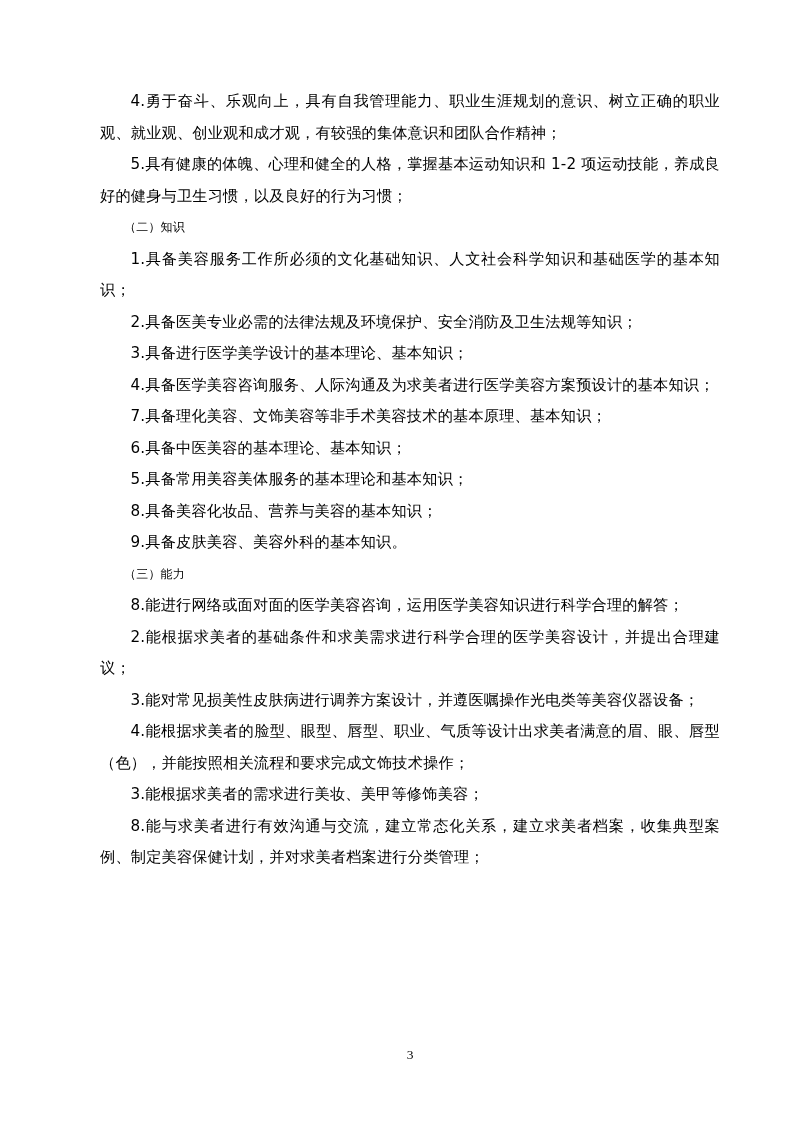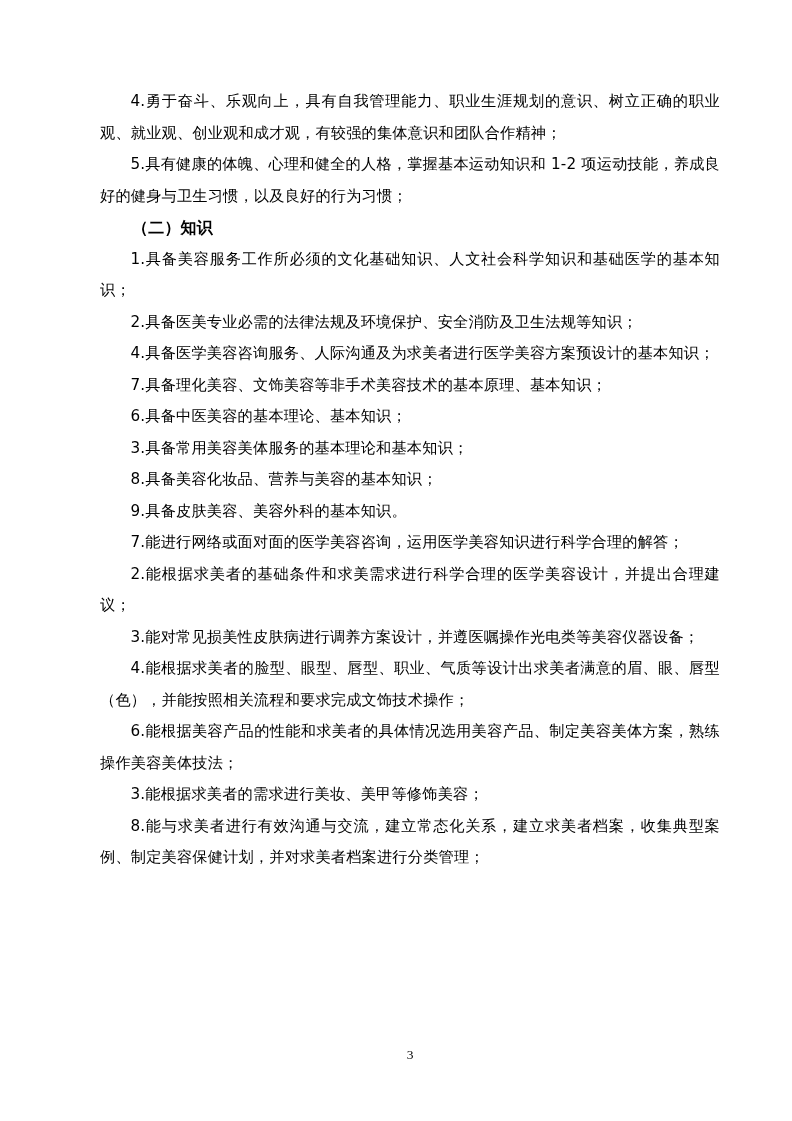--- a/index.html
+++ b/index.html
@@ -33,23 +33,23 @@
   }
   p.para {
     margin: 0;
     text-indent: 2em;
     font-size: 15.2px;
     line-height: 31.5px;
   }
   p.heading {
     margin: 0;
     text-indent: 2em;
-    font-size: 16px;
+    font-size: 12px;
     line-height: 31.5px;
-    font-weight: bold;
+    font-weight: normal;
   }
   .page-number {
     position: absolute;
     left: 0;
     right: 0;
     bottom: 58px;
     text-align: center;
     font-size: 13.5px;
     font-family: "Liberation Serif", serif;
     color: #000;
@@ -58,28 +58,29 @@
 </head>
 <body>
 
 <div class="page">
   <div class="doc-body" id="doc-body">
       <p class="para">4.勇于奋斗、乐观向上，具有自我管理能力、职业生涯规划的意识、树立正确的职业观、就业观、创业观和成才观，有较强的集体意识和团队合作精神；</p>
       <p class="para">5.具有健康的体魄、心理和健全的人格，掌握基本运动知识和 1-2 项运动技能，养成良好的健身与卫生习惯，以及良好的行为习惯；</p>
       <p class="para heading">（二）知识</p>
       <p class="para">1.具备美容服务工作所必须的文化基础知识、人文社会科学知识和基础医学的基本知识；</p>
       <p class="para">2.具备医美专业必需的法律法规及环境保护、安全消防及卫生法规等知识；</p>
+      <p class="para">3.具备进行医学美学设计的基本理论、基本知识；</p>
       <p class="para">4.具备医学美容咨询服务、人际沟通及为求美者进行医学美容方案预设计的基本知识；</p>
       <p class="para">7.具备理化美容、文饰美容等非手术美容技术的基本原理、基本知识；</p>
       <p class="para">6.具备中医美容的基本理论、基本知识；</p>
-      <p class="para">3.具备常用美容美体服务的基本理论和基本知识；</p>
+      <p class="para">5.具备常用美容美体服务的基本理论和基本知识；</p>
       <p class="para">8.具备美容化妆品、营养与美容的基本知识；</p>
       <p class="para">9.具备皮肤美容、美容外科的基本知识。</p>
-      <p class="para">7.能进行网络或面对面的医学美容咨询，运用医学美容知识进行科学合理的解答；</p>
+      <p class="para heading">（三）能力</p>
+      <p class="para">8.能进行网络或面对面的医学美容咨询，运用医学美容知识进行科学合理的解答；</p>
       <p class="para">2.能根据求美者的基础条件和求美需求进行科学合理的医学美容设计，并提出合理建议；</p>
       <p class="para">3.能对常见损美性皮肤病进行调养方案设计，并遵医嘱操作光电类等美容仪器设备；</p>
       <p class="para">4.能根据求美者的脸型、眼型、唇型、职业、气质等设计出求美者满意的眉、眼、唇型（色），并能按照相关流程和要求完成文饰技术操作；</p>
-      <p class="para">6.能根据美容产品的性能和求美者的具体情况选用美容产品、制定美容美体方案，熟练操作美容美体技法；</p>
       <p class="para">3.能根据求美者的需求进行美妆、美甲等修饰美容；</p>
       <p class="para">8.能与求美者进行有效沟通与交流，建立常态化关系，建立求美者档案，收集典型案例、制定美容保健计划，并对求美者档案进行分类管理；</p>
     </div>
   <div class="page-number">3</div>
 </div>
 
 </body></html>

